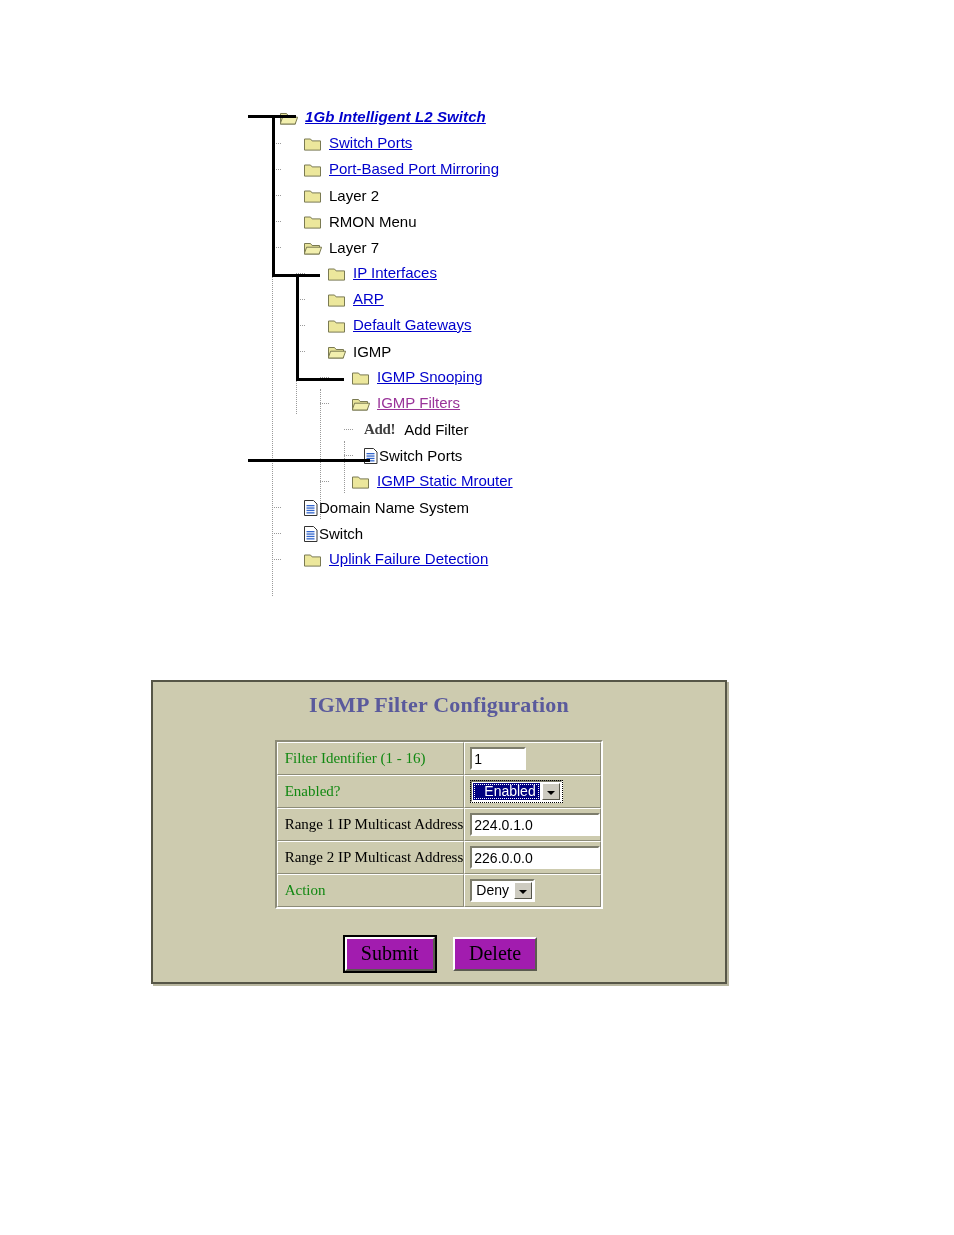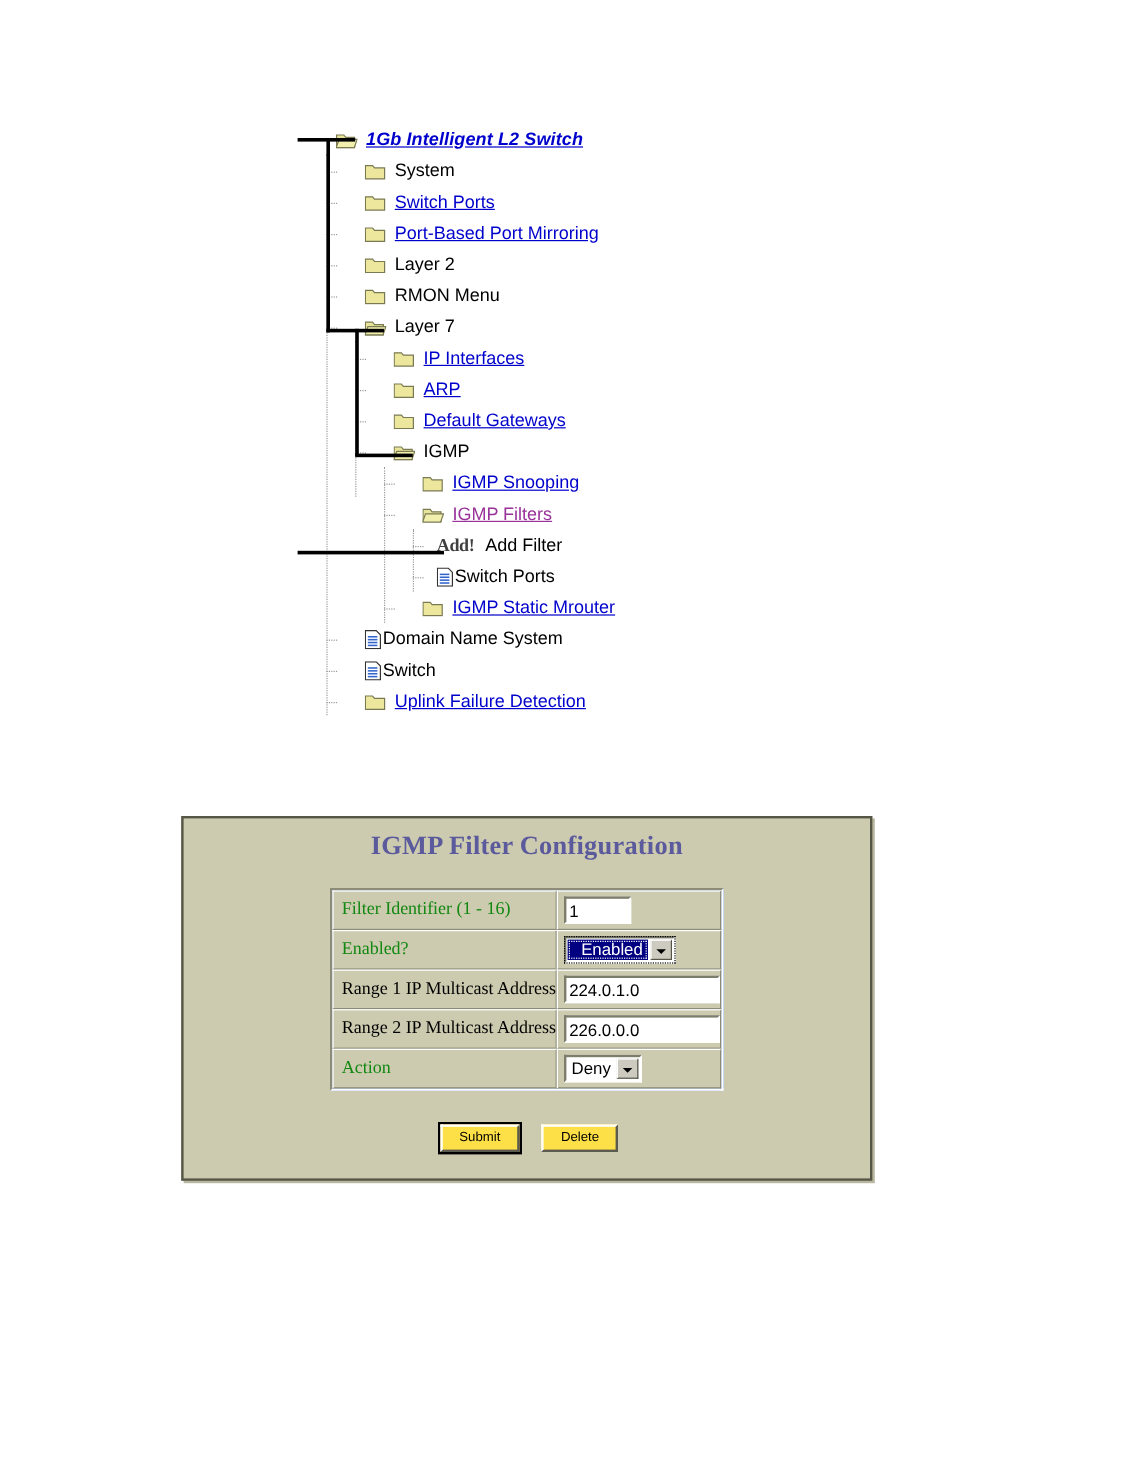--- a/index.html
+++ b/index.html
@@ -117,21 +117,21 @@
     margin-top: 10px;
     letter-spacing: .2px;
   }
   #form-table {
     border-collapse: separate;
     border-spacing: 0;
     margin: 22px auto 0 auto;
     width: 324px;
     border: 2px solid;
     border-color: #8d8c78 #ffffff #ffffff #8d8c78;
-    background: #3b82f6;
+    background: #404040;
   }
   #form-table td {
     border: 1px solid;
     border-color: #ffffff #8d8c78 #8d8c78 #ffffff;
     padding: 0;
     height: 31px;
     background: #cdcbaf;
   }
   td.lbl {
     width: 248px;
@@ -202,24 +202,24 @@
     border-right: 4px solid transparent;
     border-top: 4px solid #000000;
   }
   .selbox.focused { outline: 1px dotted #000; outline-offset: -1px; }
 
   #btnrow {
     text-align: center;
     margin-top: 28px;
   }
   .btn {
-    font-family: Liberation Sans, sans-serif;
-    font-size: 11px;
+    font-family: Liberation Serif, serif;
+    font-size: 20px;
     color: #000000;
-    background: #fde047;
+    background: #a21caf;
     padding: 3px 14px 4px 14px;
     margin: 0 5px;
     border: 2px solid;
     border-color: #ffffff #5b5b50 #5b5b50 #ffffff;
     cursor: default;
     display: inline-block;
   }
   .btn.default {
     box-shadow: 0 0 0 2px #000000;
     margin: 0 9px;
@@ -230,23 +230,20 @@
 
 <div id="tree">
     <div class="rail" style="left: 36px; top: 24px; height: 468px;"></div>
     <div class="rail" style="left: 60px; top: 180px; height: 130px;"></div>
     <div class="rail" style="left: 84px; top: 285px; height: 130px;"></div>
     <div class="rail" style="left: 108px; top: 337px; height: 52px;"></div>
     <div class="tree-row lvl0"><span class="ficon"><svg width="18" height="14" viewBox="0 0 18 14">
           <path d="M0.5,2.5 h6 l1.6,2 h7.4 v8.5 h-15 z" fill="#e8e49a" stroke="#7a7a52" stroke-width="1"></path>
           <path d="M2.6,6.2 h15.0 l-2.4,6.8 h-15.0 z" fill="#f2efae" stroke="#7a7a52" stroke-width="1"></path>
         </svg></span><span class="roottitle">1Gb Intelligent L2 Switch</span></div>
-    <div class="tree-row lvl1"><div class="elbow" style="left: 36px;"></div><span class="ficon"><svg width="18" height="14" viewBox="0 0 18 14">
-          <path d="M0.5,2.0 h6 l1.6,1.9 h8.4 v9.2 h-16 z" fill="#ecE79c" stroke="#7a7a52" stroke-width="1"></path>
-        </svg></span><span class="label">System</span></div>
     <div class="tree-row lvl1"><div class="elbow" style="left: 36px;"></div><span class="ficon"><svg width="18" height="14" viewBox="0 0 18 14">
           <path d="M0.5,2.0 h6 l1.6,1.9 h8.4 v9.2 h-16 z" fill="#ecE79c" stroke="#7a7a52" stroke-width="1"></path>
         </svg></span><a class="tl blue" href="#">Switch Ports</a></div>
     <div class="tree-row lvl1"><div class="elbow" style="left: 36px;"></div><span class="ficon"><svg width="18" height="14" viewBox="0 0 18 14">
           <path d="M0.5,2.0 h6 l1.6,1.9 h8.4 v9.2 h-16 z" fill="#ecE79c" stroke="#7a7a52" stroke-width="1"></path>
         </svg></span><a class="tl blue" href="#">Port-Based Port Mirroring</a></div>
     <div class="tree-row lvl1"><div class="elbow" style="left: 36px;"></div><span class="ficon"><svg width="18" height="14" viewBox="0 0 18 14">
           <path d="M0.5,2.0 h6 l1.6,1.9 h8.4 v9.2 h-16 z" fill="#ecE79c" stroke="#7a7a52" stroke-width="1"></path>
         </svg></span><span class="label">Layer 2</span></div>
     <div class="tree-row lvl1"><div class="elbow" style="left: 36px;"></div><span class="ficon"><svg width="18" height="14" viewBox="0 0 18 14">

